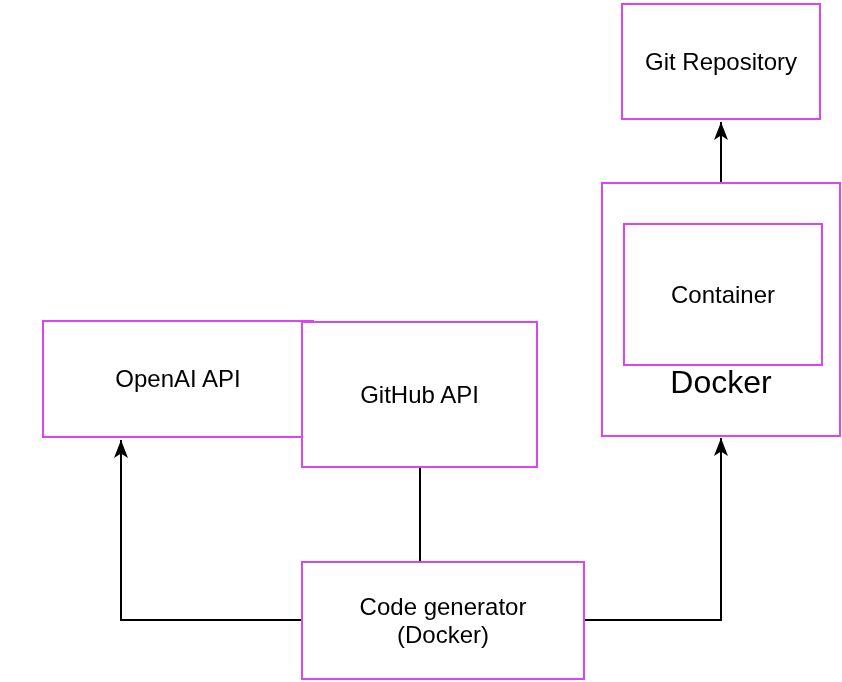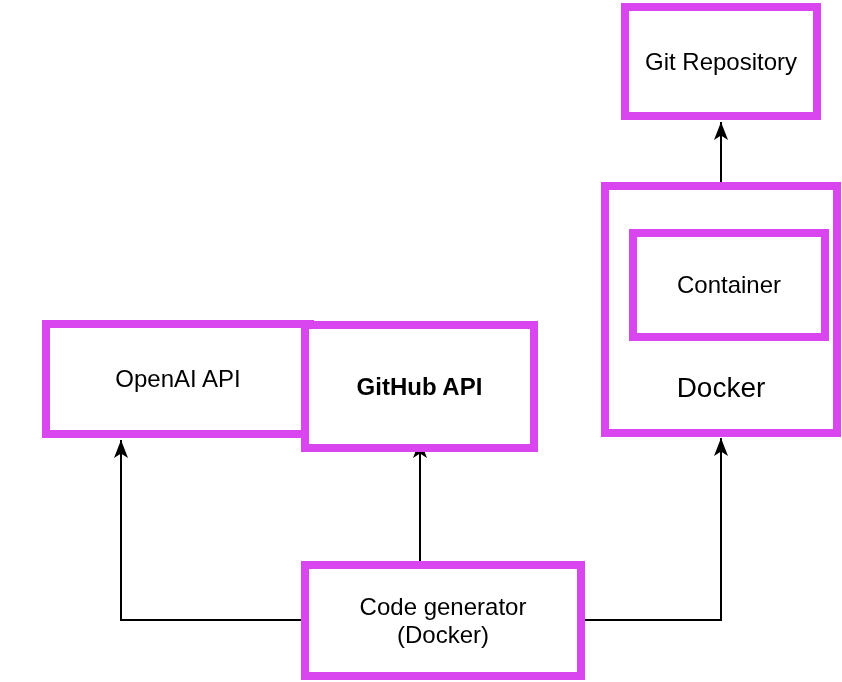--- a/index.html
+++ b/index.html
@@ -26,45 +26,45 @@
     pointer-events: none;
   }
   .edges line, .edges polyline {
     stroke: #000000;
     stroke-width: 2;
     fill: none;
   }
   .node {
     position: absolute;
     box-sizing: border-box;
-    border: 8px solid #d946ef;
+    border: 2px solid #d946ef;
     background: #ffffff;
     color: #000000;
     font-size: 24px;
     line-height: 28px;
     display: flex;
     flex-direction: column;
     align-items: center;
     justify-content: center;
     text-align: center;
     white-space: nowrap;
   }
   .node-git-repository { left: 621px; top: 3px;   width: 200px; height: 117px; }
   .node-docker         { left: 601px; top: 182px; width: 240px; height: 255px; display: block; }
-  .node-container      { left: 20px;  top: 39px;  width: 200px; height: 112px; }
+  .node-container      { left: 20px;  top: 39px;  width: 200px; height: 143px; }
   .node-openai-api     { left: 2px;   top: 320px; width: 272px; height: 118px; margin-left: 40px; }
-  .node-github-api     { left: 301px; top: 321px; width: 237px; height: 131px; font-weight: bold; }
+  .node-github-api     { left: 301px; top: 321px; width: 237px; height: 147px; }
   .node-code-generator { left: 301px; top: 561px; width: 284px; height: 119px; }
   .docker-label {
     position: absolute;
     left: 0;
     top: 184px;
     width: 100%;
     text-align: center;
-    font-size: 28px;
+    font-size: 32px;
     line-height: 28px;
     color: #000000;
   }
 </style>
 </head>
 <body>
 
 <div class="canvas">
 
   <svg class="edges" viewBox="0 0 842 682" xmlns="http://www.w3.org/2000/svg">

